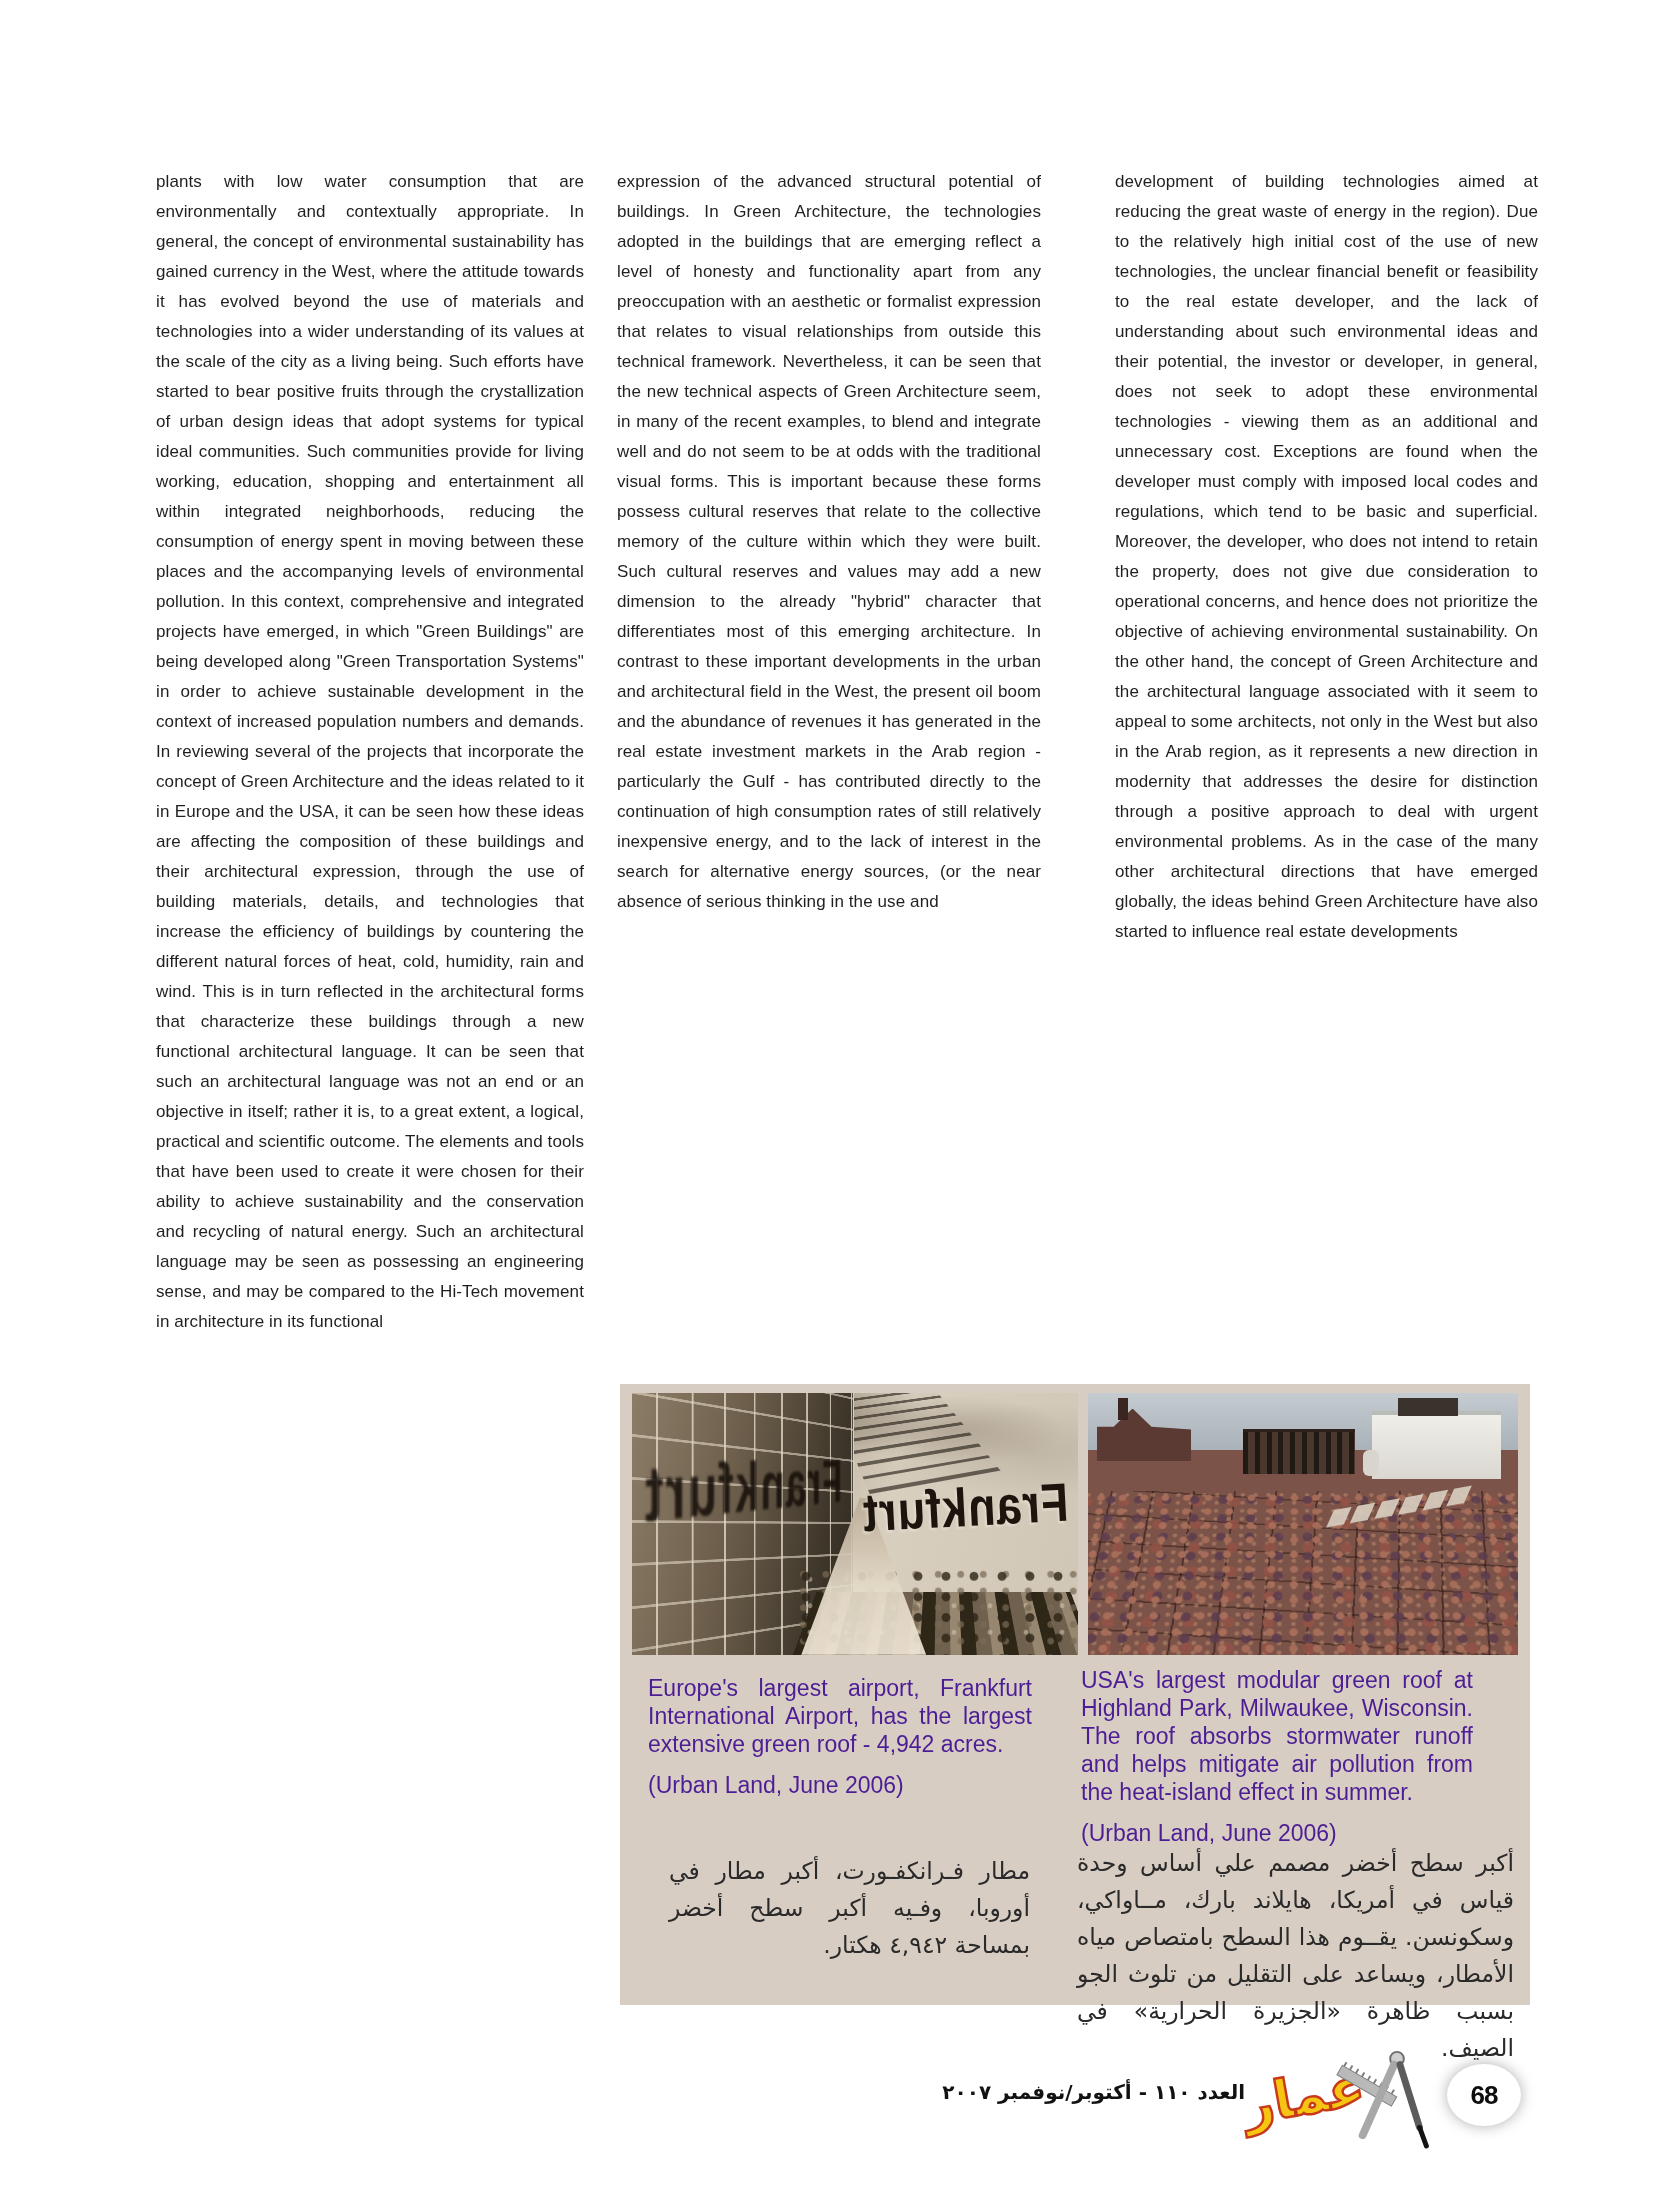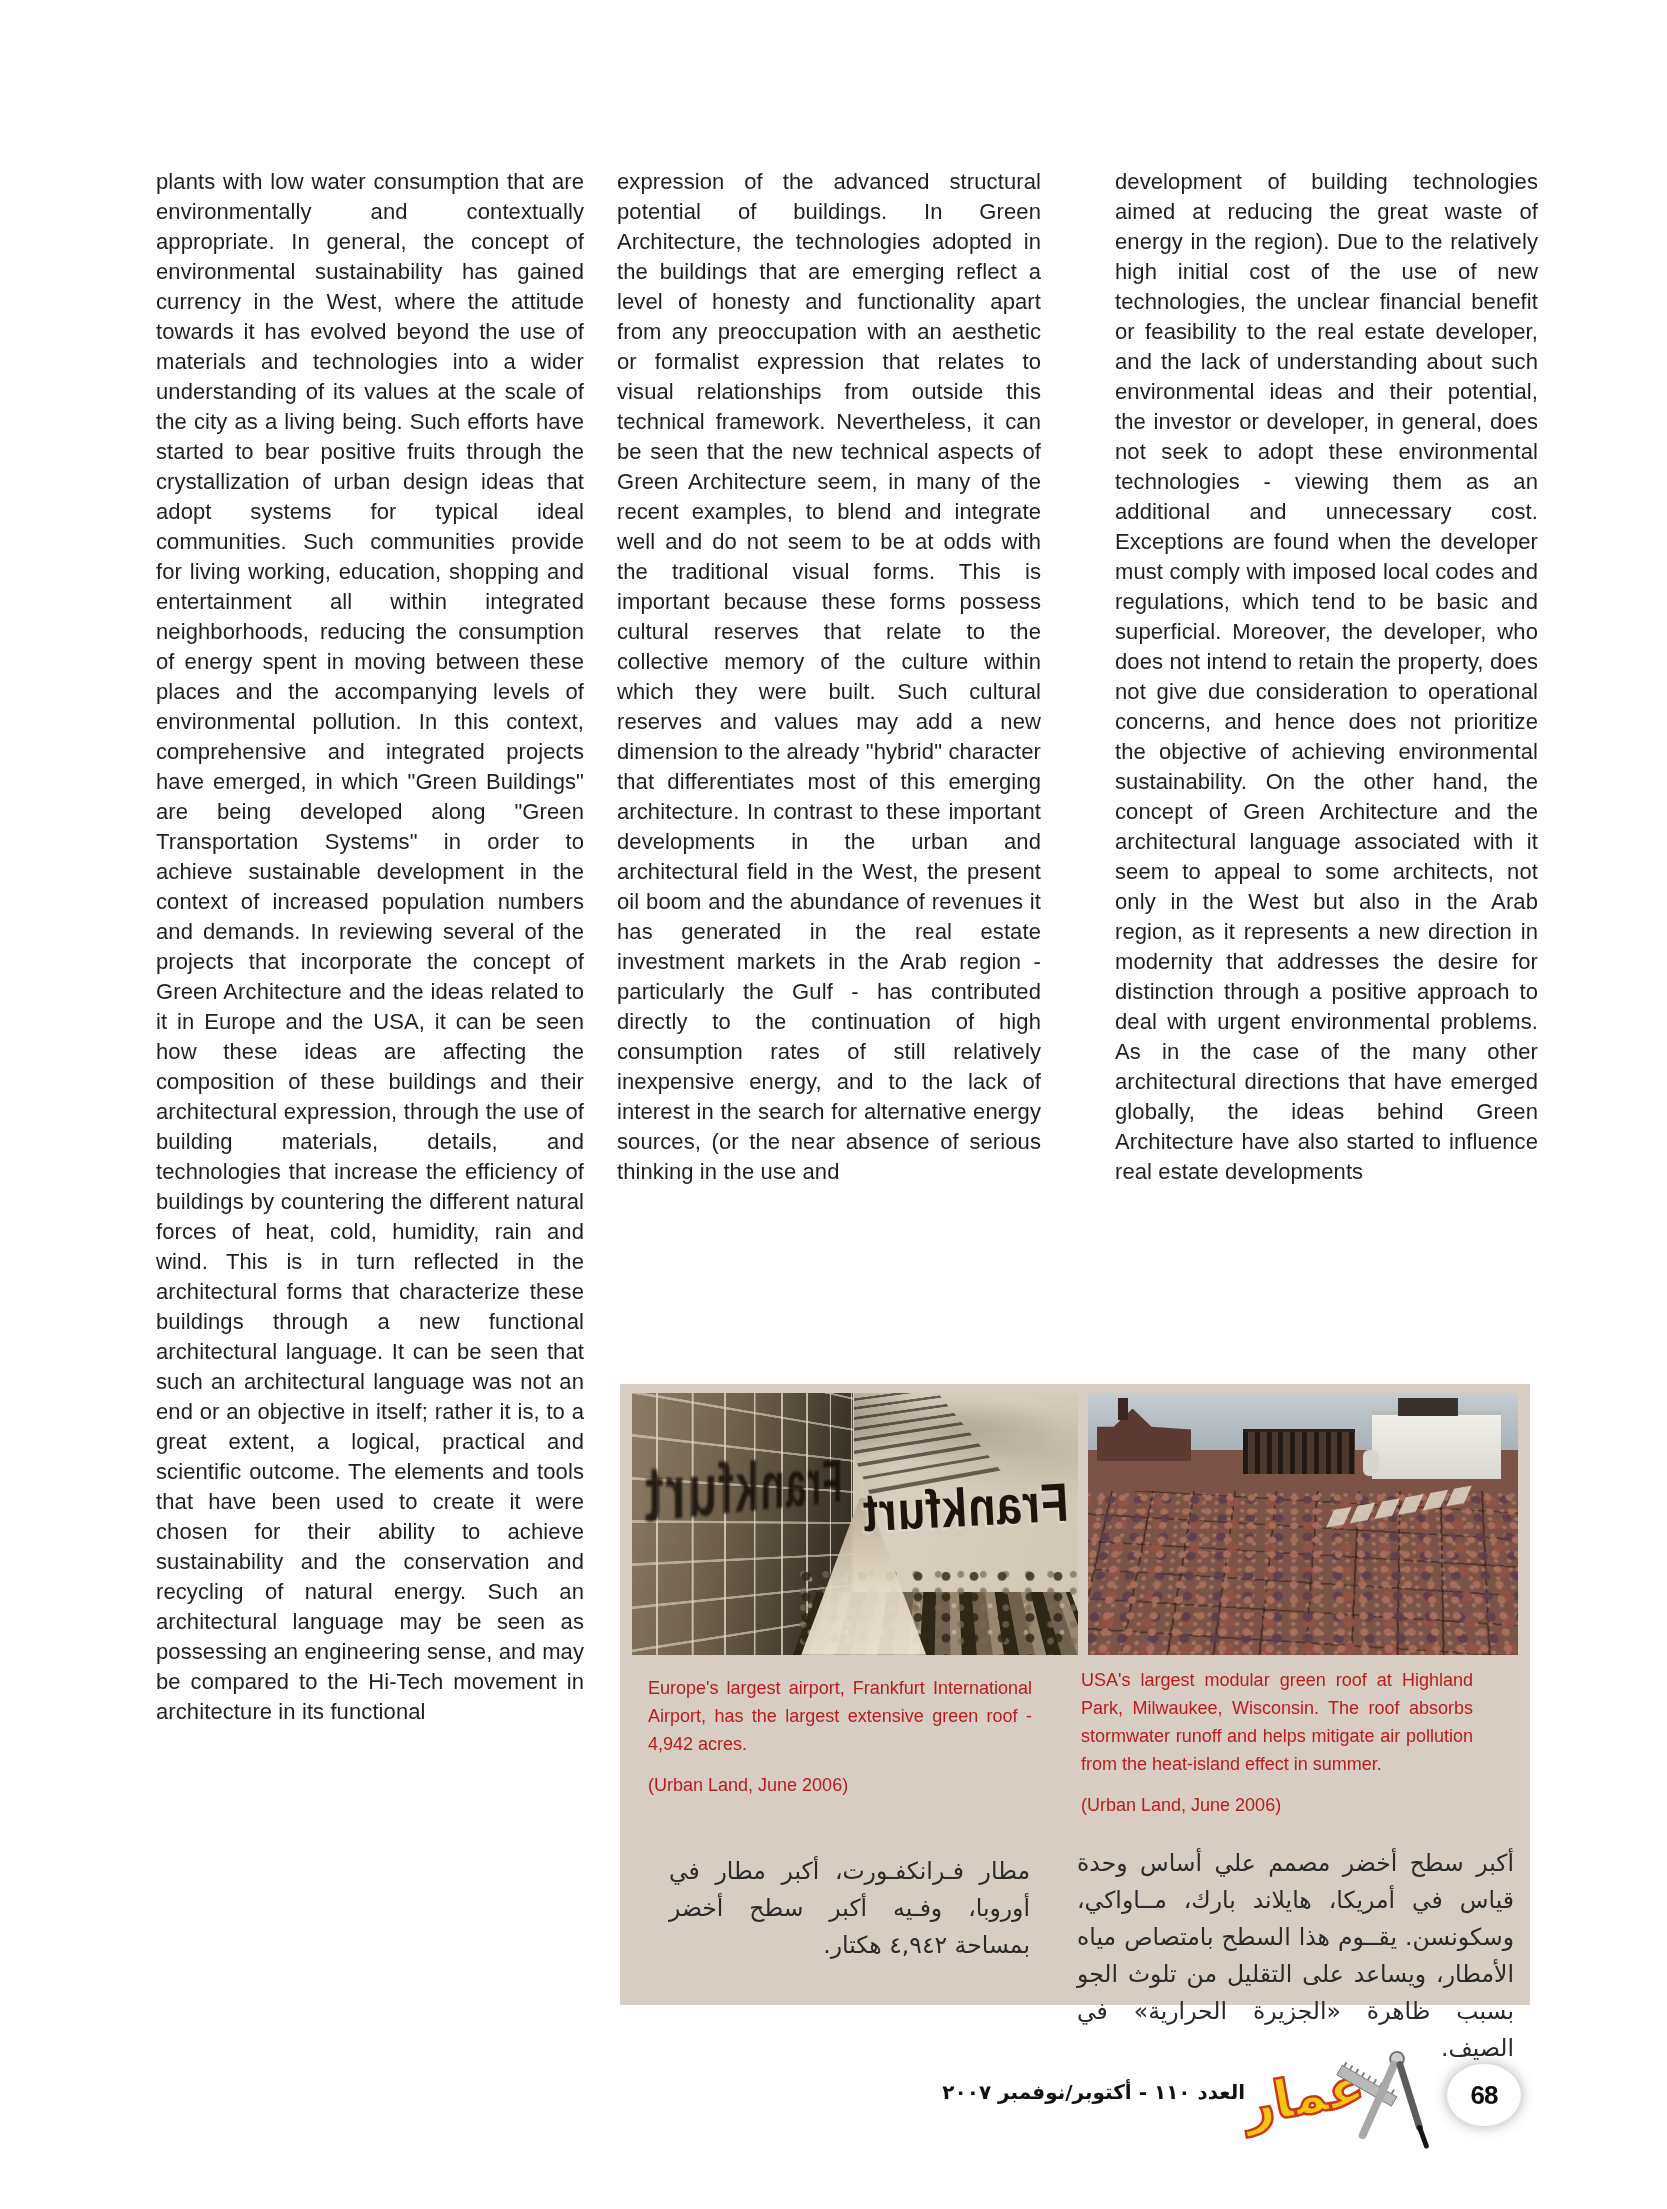--- a/index.html
+++ b/index.html
@@ -5,21 +5,21 @@
   * { margin:0; padding:0; box-sizing:border-box; }
   body { background:#e8e8e8; font-family:"Liberation Sans", sans-serif; }
   .sheet {
     position:relative; width:1667px; height:2209px;
     background:#ffffff; overflow:hidden; margin:0 auto;
     color:#222;
   }
   
   .col {
     position:absolute; top:167px;
-    font-size:22px; line-height:30px;
+    font-size:17px; line-height:30px;
     text-align:justify; color:#1f1f1f;
     letter-spacing:0.1px;
   }
   .col-left   { left:156px;  width:428px; }
   .col-middle { left:617px;  width:424px; }
   .col-right  { left:1115px; width:423px; }
 
   
   .figure-panel {
     position:absolute; left:620px; top:1384px;
@@ -111,22 +111,22 @@
       repeating-linear-gradient(4deg, rgba(28,12,10,.42) 0 2px, transparent 2px 35px);
     background-size:24.5px 18.6px, 32px 24.5px, 42px 30px, 14.7px 10.8px, auto, auto;
     transform:perspective(510px) rotateX(18deg); transform-origin:50% 100%;
   }
   .pr-walkway { position:absolute; left:56%; top:40%; width:34%; height:15.7px;
     background:repeating-linear-gradient(90deg, #d9cfc0 0 17.6px, transparent 17.6px 24.5px);
     transform:rotate(-10deg) skewX(-34deg); opacity:.9;
   }
 
   
-  .caption-en { position:absolute; font-size:18px; line-height:28px;
-    text-align:justify; color:#b91c1c; }
+  .caption-en { position:absolute; font-size:23px; line-height:28px;
+    text-align:justify; color:#4c1d95; }
   .caption-left-en  { left:28px;  top:290px; width:384px; }
   .caption-right-en { left:461px; top:282px; width:392px; }
   .caption-src { margin-top:13px; text-align:left; }
   .caption-ar { position:absolute; direction:rtl; text-align:justify;
     font-family:"DejaVu Sans", sans-serif; font-size:23.5px; line-height:37px; color:#2a2a2a; }
   .caption-left-ar  { left:29px;  top:469px; width:361px;margin-left:20px; }
   .caption-right-ar { left:457px; top:461px; width:437px; }
 
   
   .issue-text { position:absolute; left:959px; top:2080px; width:286px;

